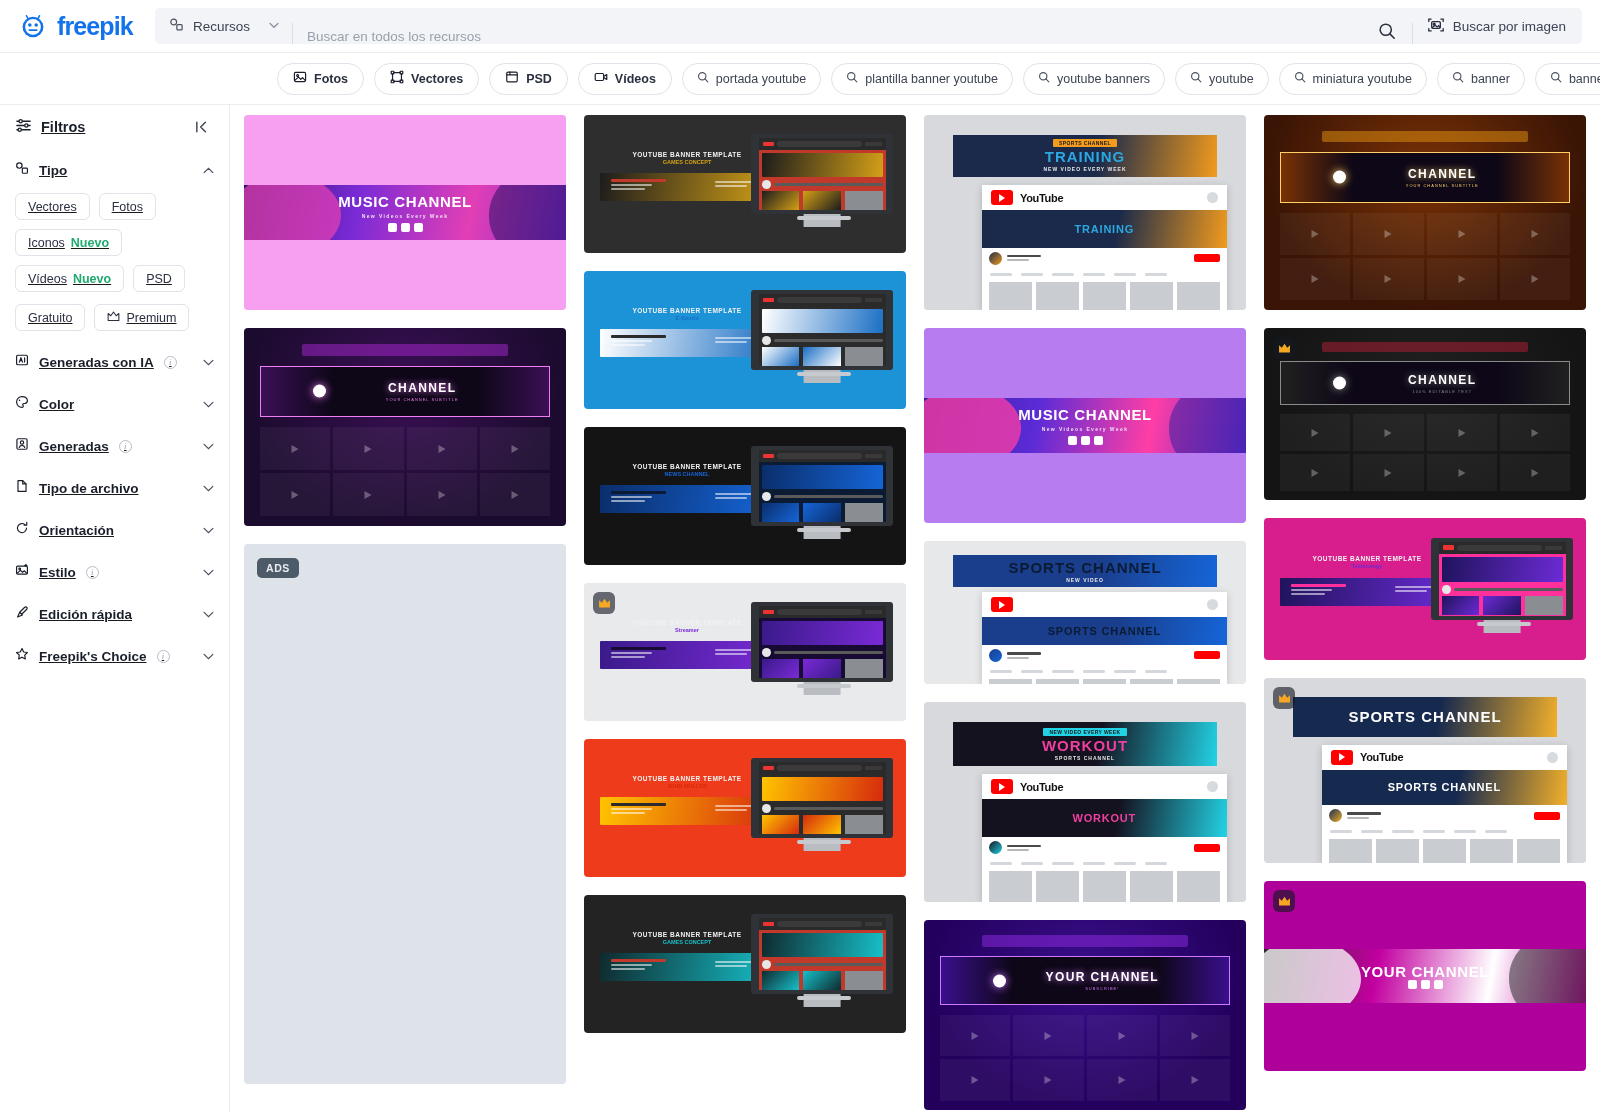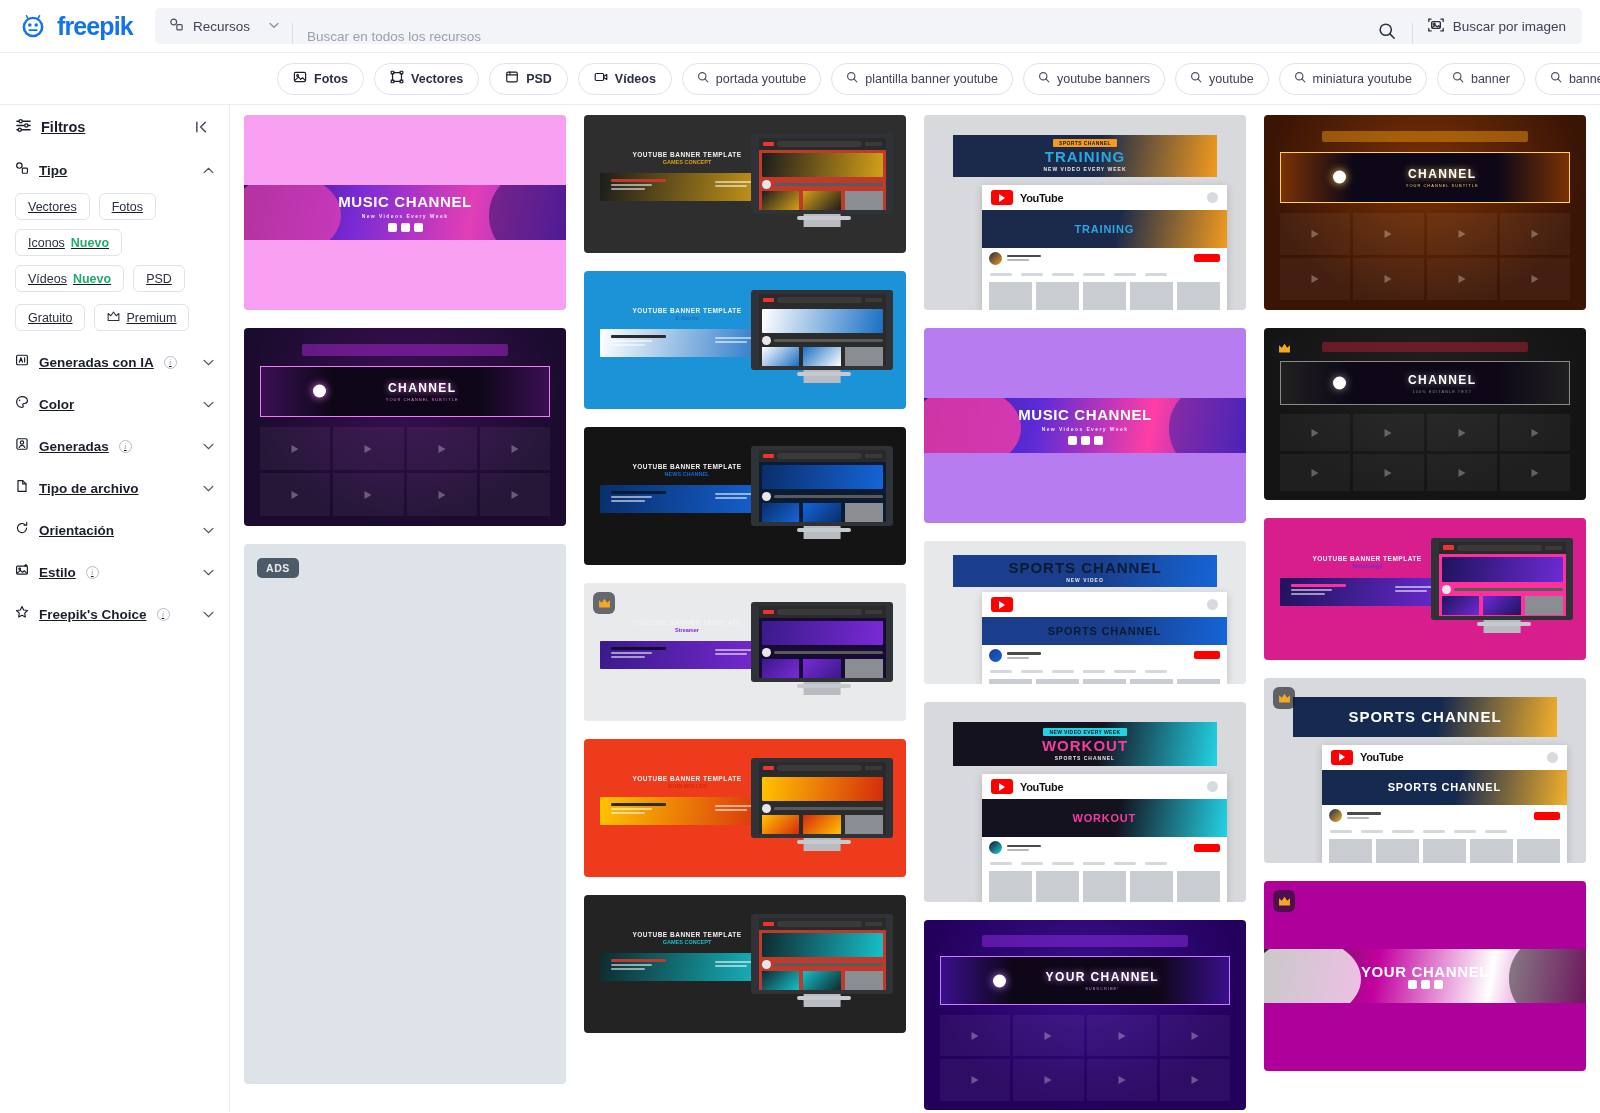--- a/index.html
+++ b/index.html
@@ -481,20 +481,32 @@
             <span class="ftitle">Estilo</span>
             <span class="info-i">i</span>
             <span class="chev"><svg width="11" height="7" viewBox="0 0 12 8" fill="none" stroke="#4b5160" stroke-width="1.4">
                 <path d="M1 1.6 L6 6.4 L11 1.6" stroke-linecap="round"></path>
               </svg></span>
           </div>
         </div>
         <div class="fgroup">
           <div class="fhead">
             <span><svg width="14" height="14" viewBox="0 0 16 16" fill="none" stroke="#1a1f2b" stroke-width="1.35" stroke-linecap="round" stroke-linejoin="round">
+                <path d="M13.4 2.6 a1.6 1.6 0 0 0 -2.3 0 L5.4 8.3 l2.3 2.3 5.7-5.7 a1.6 1.6 0 0 0 0 -2.3z"></path>
+                <path d="M5.4 8.3 L3 13.8 l5.5-2.4"></path>
+              </svg></span>
+            <span class="ftitle">Edición rápida</span>
+            <span class="chev"><svg width="11" height="7" viewBox="0 0 12 8" fill="none" stroke="#4b5160" stroke-width="1.4">
+                <path d="M1 1.6 L6 6.4 L11 1.6" stroke-linecap="round"></path>
+              </svg></span>
+          </div>
+        </div>
+        <div class="fgroup">
+          <div class="fhead">
+            <span><svg width="14" height="14" viewBox="0 0 16 16" fill="none" stroke="#1a1f2b" stroke-width="1.35" stroke-linecap="round" stroke-linejoin="round">
                 <path d="M8 1.8 l1.9 3.9 4.3.6 -3.1 3 .7 4.3 -3.8-2 -3.8 2 .7-4.3 -3.1-3 4.3-.6 z"></path>
               </svg></span>
             <span class="ftitle">Freepik's Choice</span>
             <span class="info-i">i</span>
             <span class="chev"><svg width="11" height="7" viewBox="0 0 12 8" fill="none" stroke="#4b5160" stroke-width="1.4">
                 <path d="M1 1.6 L6 6.4 L11 1.6" stroke-linecap="round"></path>
               </svg></span>
           </div>
         </div>
       </div>

